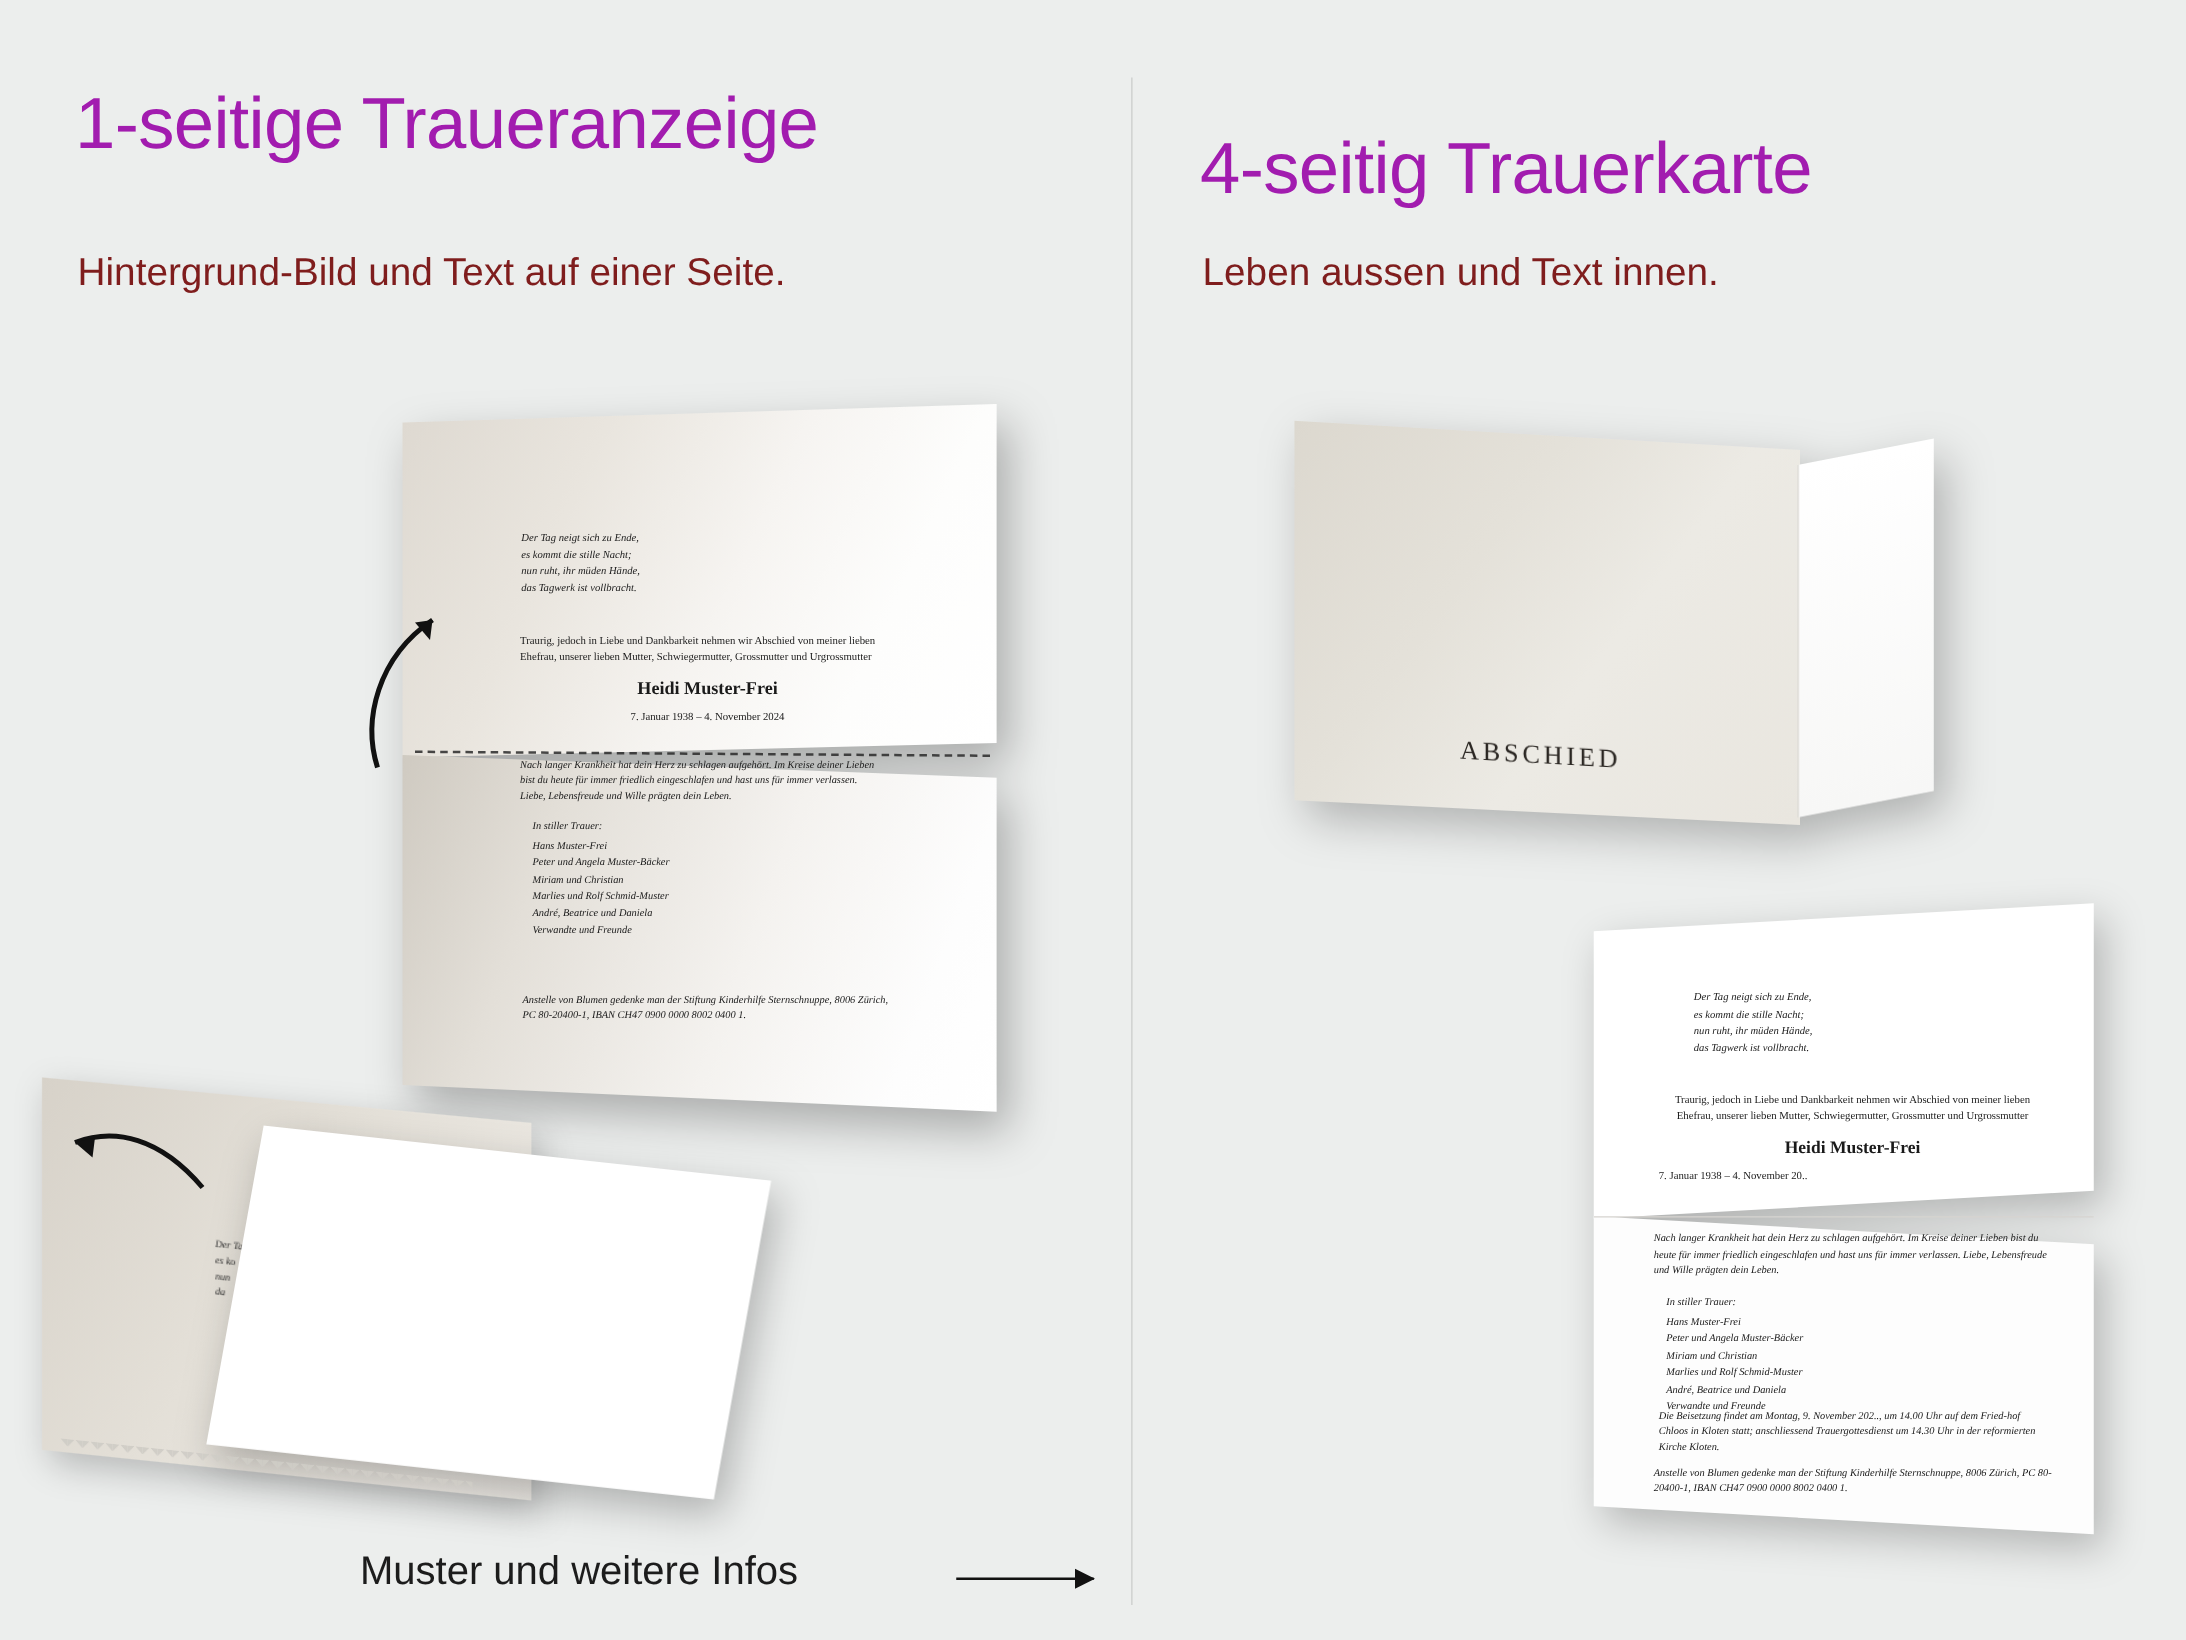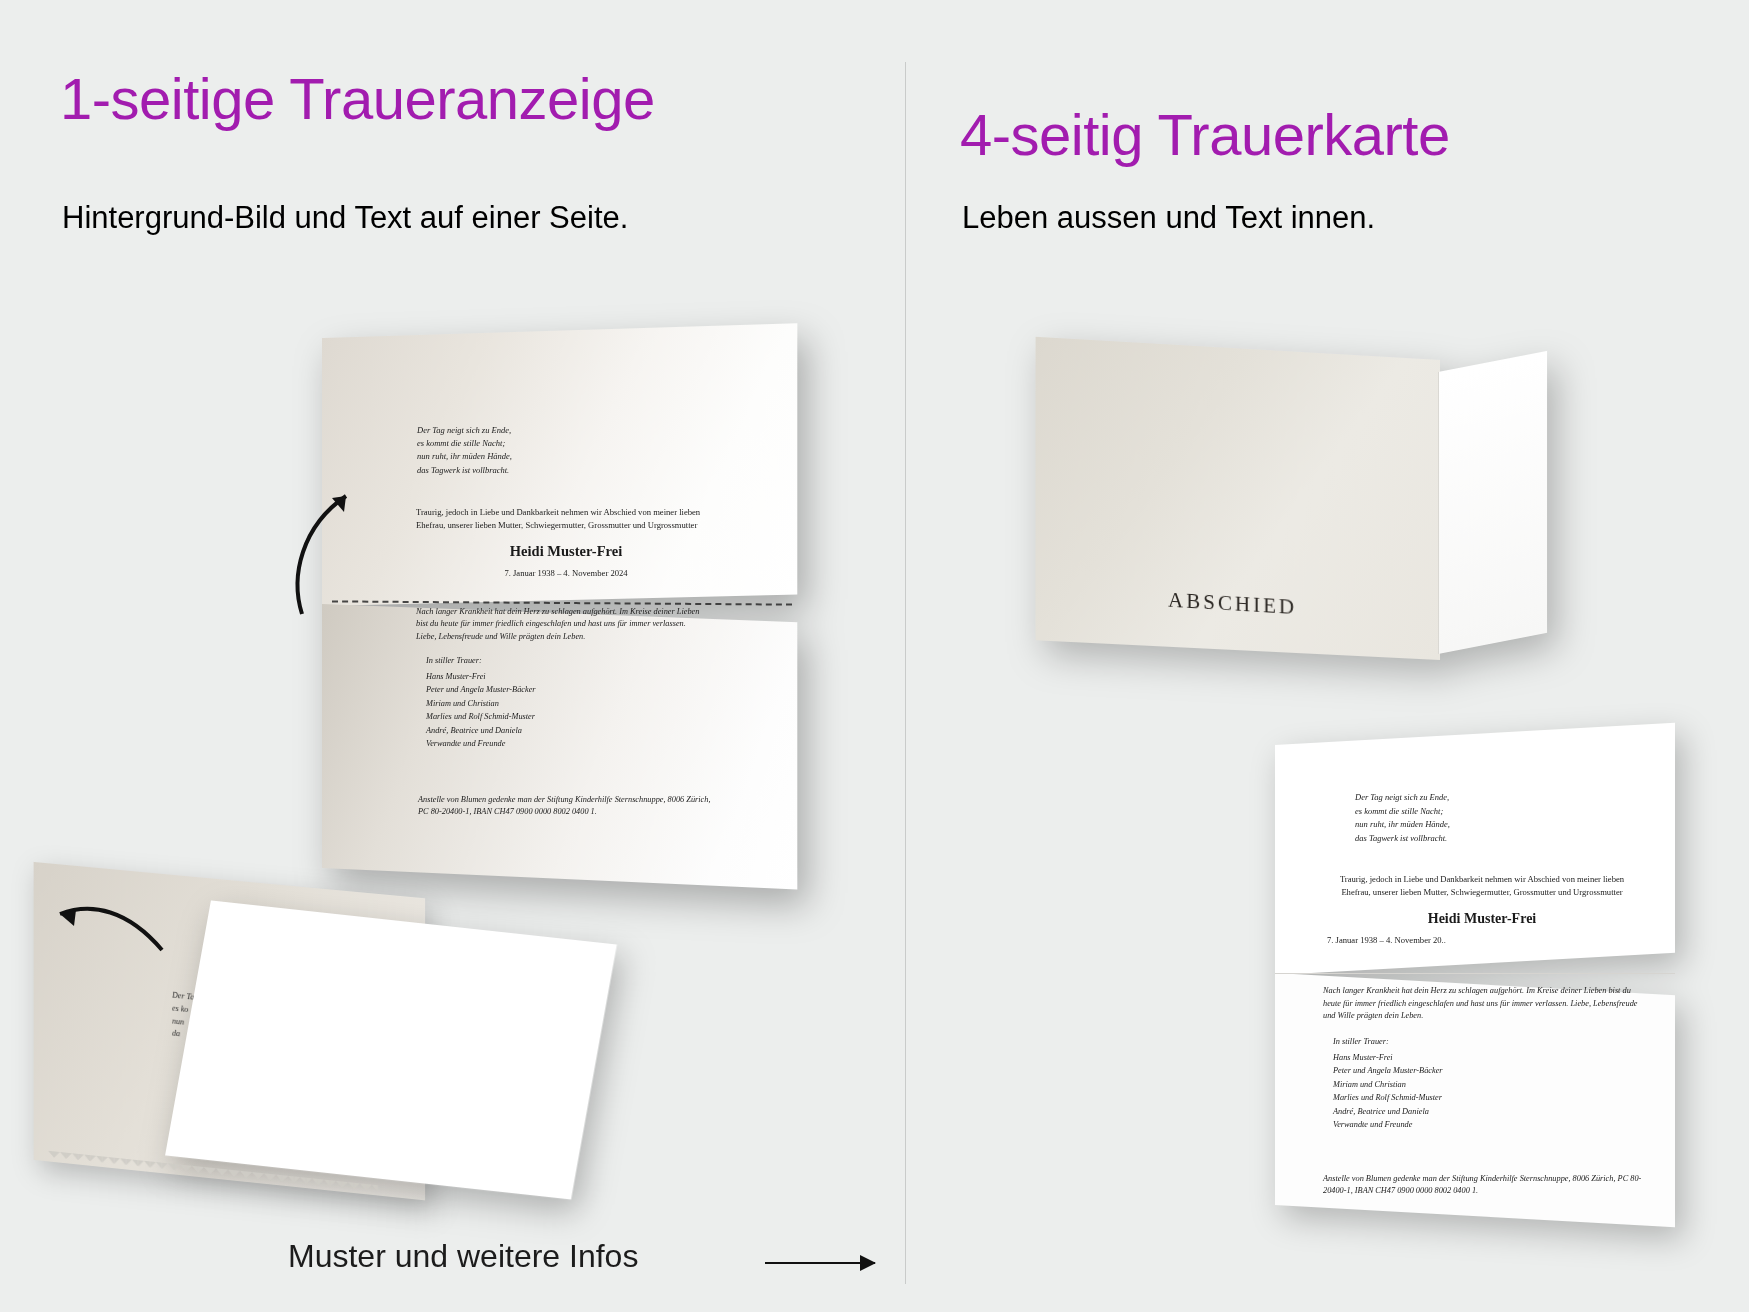--- a/index.html
+++ b/index.html
@@ -20,21 +20,21 @@
   }
 
   
   .col-title{
     position:absolute;
     font-size:58px;font-weight:400;letter-spacing:-0.5px;
     color:#a21caf;white-space:nowrap;
   }
   .col-sub{
     position:absolute;
-    font-size:31px;font-weight:400;color:#000000;white-space:nowrap;
+    font-size:31px;font-weight:400;color:#7f1d1d;white-space:nowrap;
   }
   #title-left{left:60px;top:65px;}
   #sub-left{left:62px;top:200px;}
   #title-right{left:960px;top:65px;margin-top:36px;}
   #sub-right{left:962px;top:200px;}
 
   
   .cta{
     position:absolute;left:288px;top:1238px;
     font-size:32px;color:#1c1c1c;white-space:nowrap;
@@ -280,20 +280,21 @@
       <div class="it-name">Heidi Muster-Frei</div>
       <div class="it-dates">7. Januar 1938 – 4. November 20..</div>
       <div class="it-para">Nach langer Krankheit hat dein Herz zu schlagen aufgehört. Im Kreise deiner Lieben bist du heute für immer friedlich eingeschlafen und hast uns für immer verlassen. Liebe, Lebensfreude und Wille prägten dein Leben.</div>
       <div class="it-mourn-h">In stiller Trauer:</div>
       <div class="it-mourn nowrap">Hans Muster-Frei
 Peter und Angela Muster-Bäcker
 Miriam und Christian
 Marlies und Rolf Schmid-Muster
 André, Beatrice und Daniela
 Verwandte und Freunde</div>
+      <div class="it-fun">Die Beisetzung findet am Montag, 9. November 202.., um 14.00 Uhr auf dem Fried-hof Chloos in Kloten statt; anschliessend Trauergottesdienst um 14.30 Uhr in der reformierten Kirche Kloten.</div>
       <div class="it-flow">Anstelle von Blumen gedenke man der Stiftung Kinderhilfe Sternschnuppe, 8006 Zürich, PC 80-20400-1, IBAN CH47 0900 0000 8002 0400 1.</div>
     </div>
   </div>
 
   <div class="cta">Muster und weitere Infos</div>
   <div class="cta-arrow"></div>
 
 </div>
 
 </body></html>

